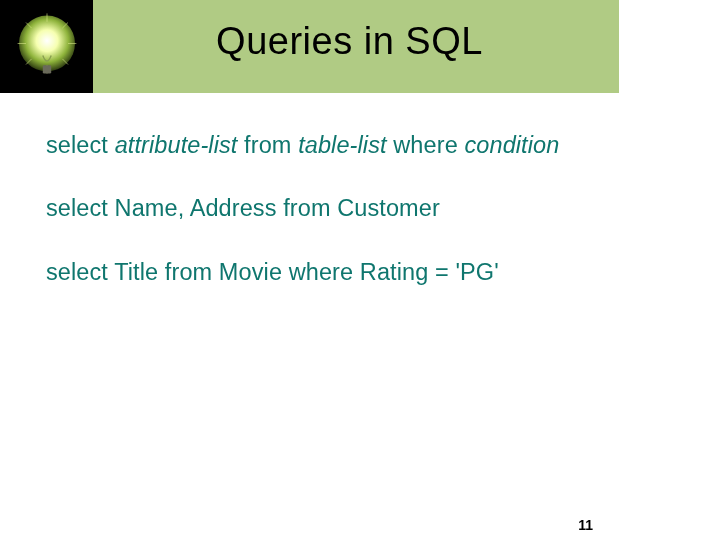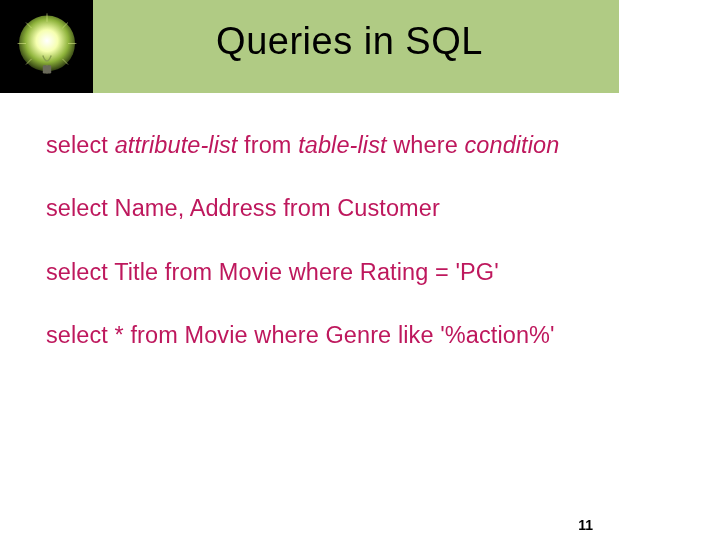--- a/index.html
+++ b/index.html
@@ -3,21 +3,21 @@
 <meta charset="utf-8">
 <style>
   * { margin: 0; padding: 0; box-sizing: border-box; }
   html, body { width: 720px; height: 540px; overflow: hidden; font-family: Arial, Helvetica, sans-serif; background: #fff; }
   .slide { width: 619px; height: 540px; position: relative; background: #fff; }
   .header { width: 100%; height: 93px; background: #b0cb84; position: relative; }
   .icon-box { position: absolute; left: 0; top: 0; width: 93px; height: 93px; background: #000; display: flex; align-items: center; justify-content: center; }
   .bulb-svg { width: 70px; height: 70px; }
   .title { position: absolute; top: 20px; left: 100px; right: 20px; text-align: center; font-size: 38px; color: #000; font-weight: 400; letter-spacing: 0.5px; }
   .content { padding: 38px 46px 0 46px; }
-  .line { font-size: 23.5px; color: #be185d; margin-bottom: 34px; line-height: 1.25; letter-spacing: 0.1px; }
+  .line { font-size: 23.5px; color: #0f766e; margin-bottom: 34px; line-height: 1.25; letter-spacing: 0.1px; }
   .italic { font-style: italic; }
   .page-num { position: absolute; right: 26px; bottom: 7px; font-size: 14px; font-weight: 700; color: #000; }
 </style>
 </head>
 <body>
 
 <div class="slide">
   <div class="header">
     <div class="icon-box">
       <svg class="bulb-svg" viewBox="0 0 100 100">
@@ -46,17 +46,16 @@
     </div>
     <div class="title">Queries in SQL</div>
   </div>
 
   <div class="content">
     <div class="line">
       <span>select </span><span class="italic">attribute-list</span><span> from </span><span class="italic">table-list</span><span> where </span><span class="italic">condition</span>
     </div>
     <div class="line">select Name, Address from Customer</div>
     <div class="line">select Title from Movie where Rating = 'PG'</div>
-    <div class="line">select * from Movie where Genre like '%action%'</div>
   </div>
 
   <div class="page-num">11</div>
 </div>
 
 </body></html>

